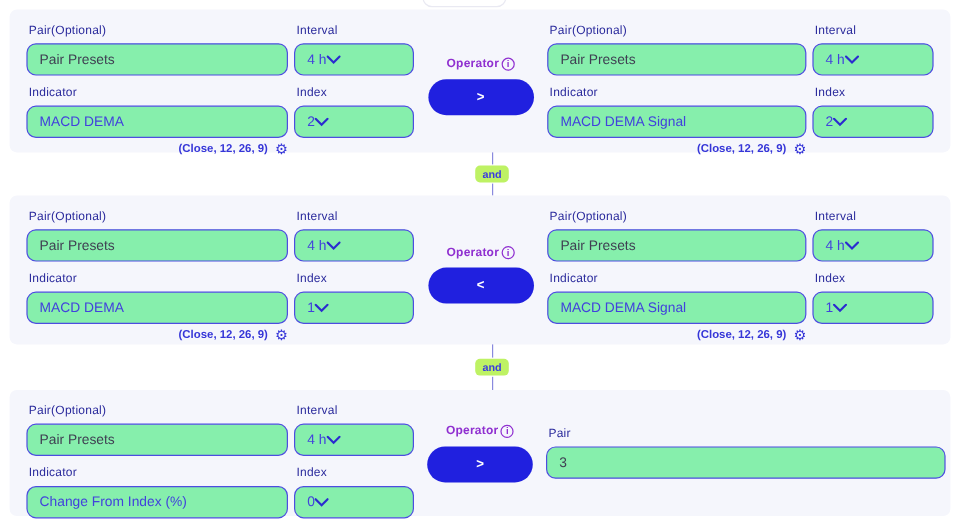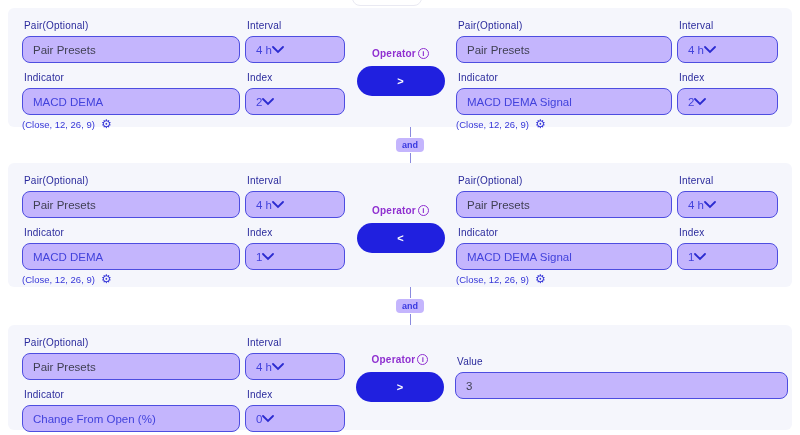--- a/index.html
+++ b/index.html
@@ -42,38 +42,38 @@
   .fieldlabel {
     display:block;
     font-size:10px; font-weight:400; letter-spacing:.2px;
     color:#2a2a9c;
     margin:0 0 5px 2px;
   }
   .mt { margin-top:9px; }
 
   .inputbox, .selectbox {
     height:27px;
-    background:#c4b5fd;
+    background:#86efac;
     border:1.5px solid #4d4de0;
     border-radius:8px;
     display:flex; align-items:center;
     padding:0 10px;
     font-size:11.5px;
     cursor:pointer;
   }
   .selectbox { }
   .txt-dark { color:#3f3f52; }
   .txt-blue { color:#4242dc; }
 
   .chev { flex:0 0 auto; }
 
   .params {
-    display:flex; justify-content:flex-start; align-items:center;
+    display:flex; justify-content:flex-end; align-items:center;
     gap:6px; margin-top:3px; width:218px;
-    font-size:9.5px; font-weight:400; color:#3636d8;
+    font-size:9.5px; font-weight:700; color:#3636d8;
   }
   .gear { font-size:12px; line-height:1; color:#3636d8; cursor:pointer; }
 
   .opcol {
     flex:1;
     display:flex; flex-direction:column;
     align-items:center; justify-content:center;
     gap:7px;
   }
   .opcol.pad { padding-top:8px; }
@@ -105,21 +105,21 @@
 
   .connector {
     display:flex; flex-direction:column; align-items:center;
     transform:translateX(10px);
   }
   .connector.c1 { height:36px; }
   .connector.c2 { height:38px; }
   .vline { width:1px; flex:1; background:#8a8ade; }
   .chip {
     font-size:9px; font-weight:700;
-    color:#3a3ae0; background:#c4b5fd;
+    color:#3a3ae0; background:#bef264;
     padding:2px 6px; margin:1px 0;
     border-radius:4px; cursor:pointer;
   }
 </style>
 </head>
 <body>
 
 <div class="toppill"></div>
 
 <section class="panel p1">
@@ -265,21 +265,21 @@
   <div class="chip">and</div>
   <div class="vline"></div>
 </div>
 
 <section class="panel p3">
   <div class="group left">
     <div class="col main">
       <span class="fieldlabel">Pair(Optional)</span>
       <div class="inputbox txt-dark">Pair Presets</div>
       <span class="fieldlabel mt">Indicator</span>
-      <div class="inputbox txt-blue">Change From Open (%)</div>
+      <div class="inputbox txt-blue">Change From Index (%)</div>
     </div>
     <div class="col side">
       <span class="fieldlabel">Interval</span>
       <div class="selectbox">
         <span class="txt-blue">4 h</span>
         <svg class="chev" width="12" height="8" viewBox="0 0 12 8">
             <path d="M1 1 L6 6 L11 1" stroke="#2b2bd0" stroke-width="1.8" fill="none" stroke-linecap="round"></path>
           </svg>
       </div>
       <span class="fieldlabel mt">Index</span>
@@ -293,17 +293,17 @@
   </div>
   <div class="opcol">
     <div class="oplabel">
       <span>Operator</span>
       <i class="info">i</i>
     </div>
     <button class="opbtn">&gt;</button>
   </div>
   <div class="group right-val">
     <div class="valuecol">
-      <span class="fieldlabel">Value</span>
+      <span class="fieldlabel">Pair</span>
       <div class="inputbox txt-dark">3</div>
     </div>
   </div>
 </section>
 
 </body></html>

